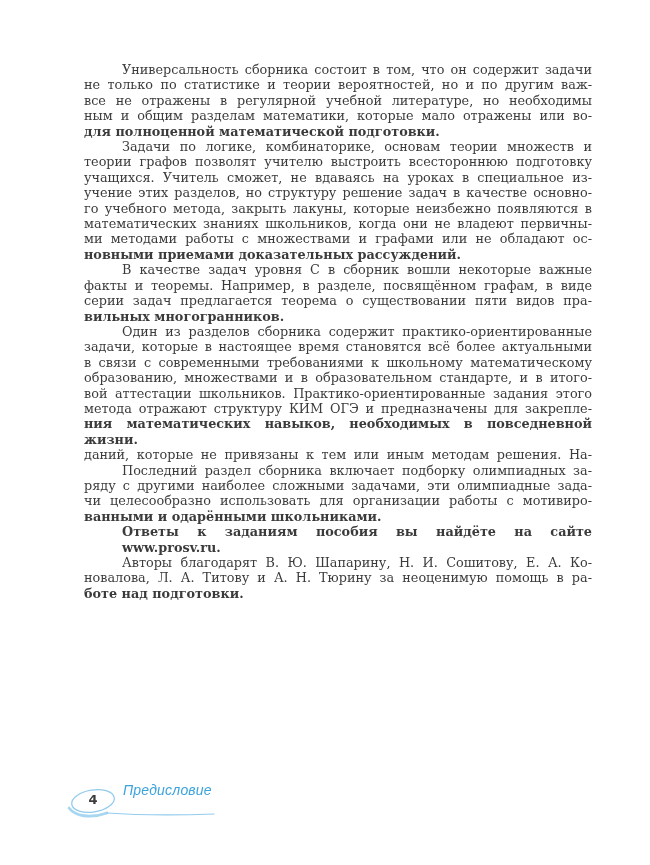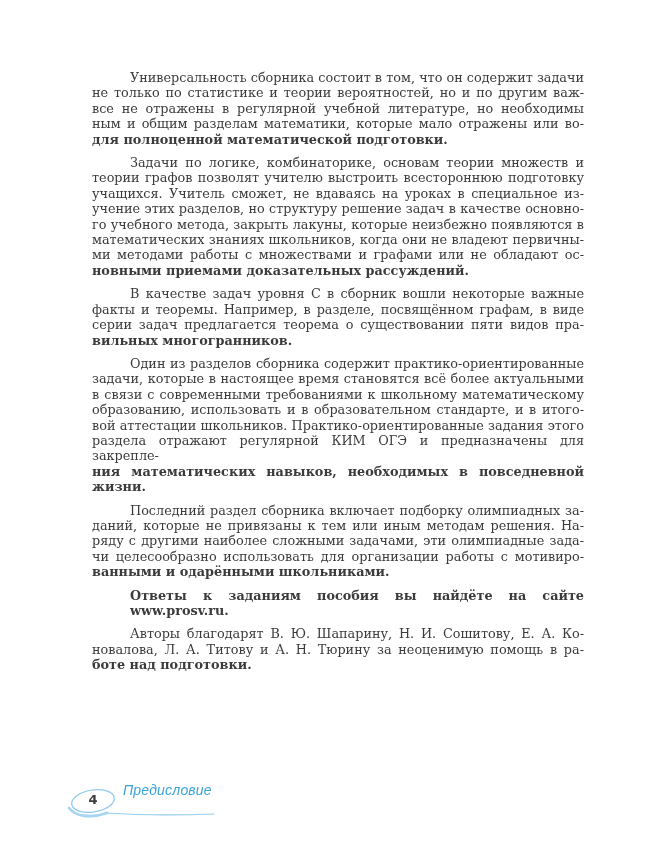--- a/index.html
+++ b/index.html
@@ -13,21 +13,21 @@
   }
   .body-text{
     position:absolute;
     left:84px;
     top:62px;
     width:508px;
     color:#3b3b3b;
     font-size:12.8px;
     line-height:15.4px;
   }
-  .para{margin:8px;padding:0;}
+  .para{margin:0;padding:0;}
   .line{
     display:block;
     text-align:justify;
     text-align-last:justify;
     white-space:normal;
   }
   .line.first{padding-left:38px;}
   .line.last{text-align-last:left;font-weight:bold;}
   .footer{
     position:absolute;
@@ -93,29 +93,29 @@
       <span class="line first">В качестве задач уровня С в сборник вошли некоторые важные</span>
       <span class="line">факты и теоремы. Например, в разделе, посвящённом графам, в виде</span>
       <span class="line">серии задач предлагается теорема о существовании пяти видов пра-</span>
       <span class="line last">вильных многогранников.</span>
     </p>
 
     <p class="para">
       <span class="line first">Один из разделов сборника содержит практико-ориентированные</span>
       <span class="line">задачи, которые в настоящее время становятся всё более актуальными</span>
       <span class="line">в связи с современными требованиями к школьному математическому</span>
-      <span class="line">образованию, использовать и в образовательном стандарте, и в итого-</span>
+      <span class="line">образованию, множествами и в образовательном стандарте, и в итого-</span>
       <span class="line">вой аттестации школьников. Практико-ориентированные задания этого</span>
-      <span class="line">раздела отражают регулярной КИМ ОГЭ и предназначены для закрепле-</span>
+      <span class="line">метода отражают структуру КИМ ОГЭ и предназначены для закрепле-</span>
       <span class="line last">ния математических навыков, необходимых в повседневной жизни.</span>
     </p>
 
     <p class="para">
+      <span class="line">даний, которые не привязаны к тем или иным методам решения. На-</span>
       <span class="line first">Последний раздел сборника включает подборку олимпиадных за-</span>
-      <span class="line">даний, которые не привязаны к тем или иным методам решения. На-</span>
       <span class="line">ряду с другими наиболее сложными задачами, эти олимпиадные зада-</span>
       <span class="line">чи целесообразно использовать для организации работы с мотивиро-</span>
       <span class="line last">ванными и одарёнными школьниками.</span>
     </p>
 
     <p class="para">
       <span class="line first last">Ответы к заданиям пособия вы найдёте на сайте www.prosv.ru.</span>
     </p>
 
     <p class="para">

